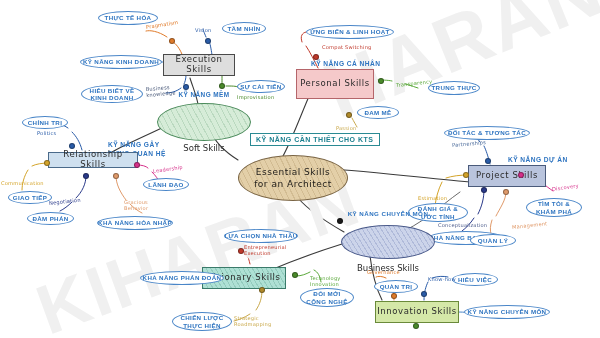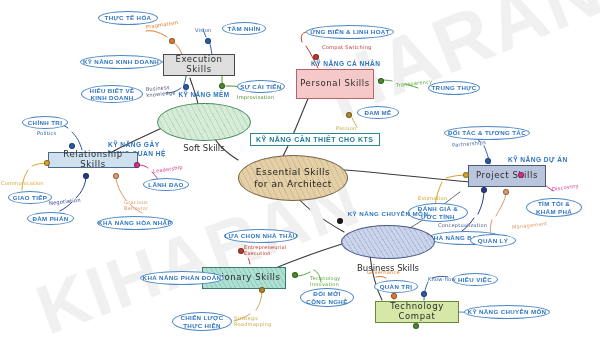--- a/index.html
+++ b/index.html
@@ -317,21 +317,21 @@
 
 <div class="leaf two" style="left:300px;top:288px;width:54px;height:19px;">ĐỔI MỚI CÔNG NGHỆ</div>
 <div class="sub" style="left:310px;top:275px;color:#5aa83a;white-space:normal;width:34px;line-height:1.25;">Technology Innovation</div>
 <div class="dot" style="left:292px;top:272px;background:#4a8a2a;"></div>
 
 <div class="leaf two" style="left:172px;top:312px;width:60px;height:19px;">CHIẾN LƯỢC THỰC HIỆN</div>
 <div class="sub" style="left:234px;top:315px;color:#c9a84a;white-space:normal;width:40px;line-height:1.25;">Strategic Roadmapping</div>
 <div class="dot" style="left:259px;top:287px;background:#b08a2a;"></div>
 
 <div class="node nmain" style="left:375px;top:301px;width:84px;height:22px;background:#d5e8a8;border-color:#6a8a3a;">
-  <span class="en">Technology Compat</span>
+  <span class="en">Innovation Skills</span>
 </div>
 <div class="leaf" style="left:374px;top:280px;width:44px;height:13px;">QUẢN TRỊ</div>
 <div class="sub" style="left:367px;top:269px;color:#e07b2a;">Governance</div>
 <div class="dot" style="left:391px;top:293px;background:#e07b2a;"></div>
 
 <div class="leaf" style="left:452px;top:273px;width:46px;height:13px;">HIỂU VIỆC</div>
 <div class="sub" style="left:428px;top:276px;color:#2a5ca8;">Know-how</div>
 <div class="dot" style="left:421px;top:291px;background:#2a5ca8;"></div>
 
 <div class="leaf" style="left:464px;top:305px;width:86px;height:14px;">KỸ NĂNG CHUYÊN MÔN</div>

